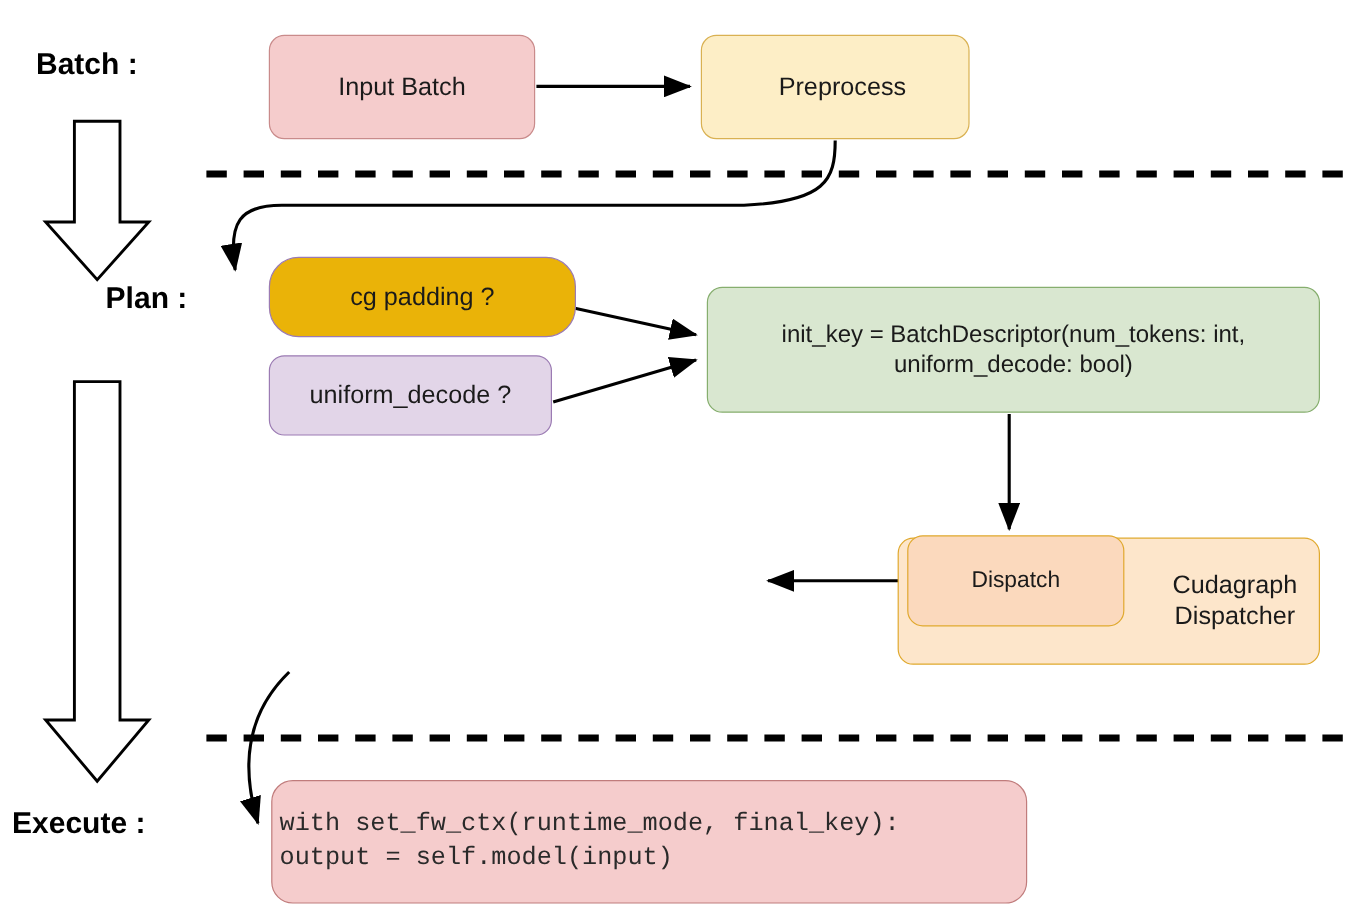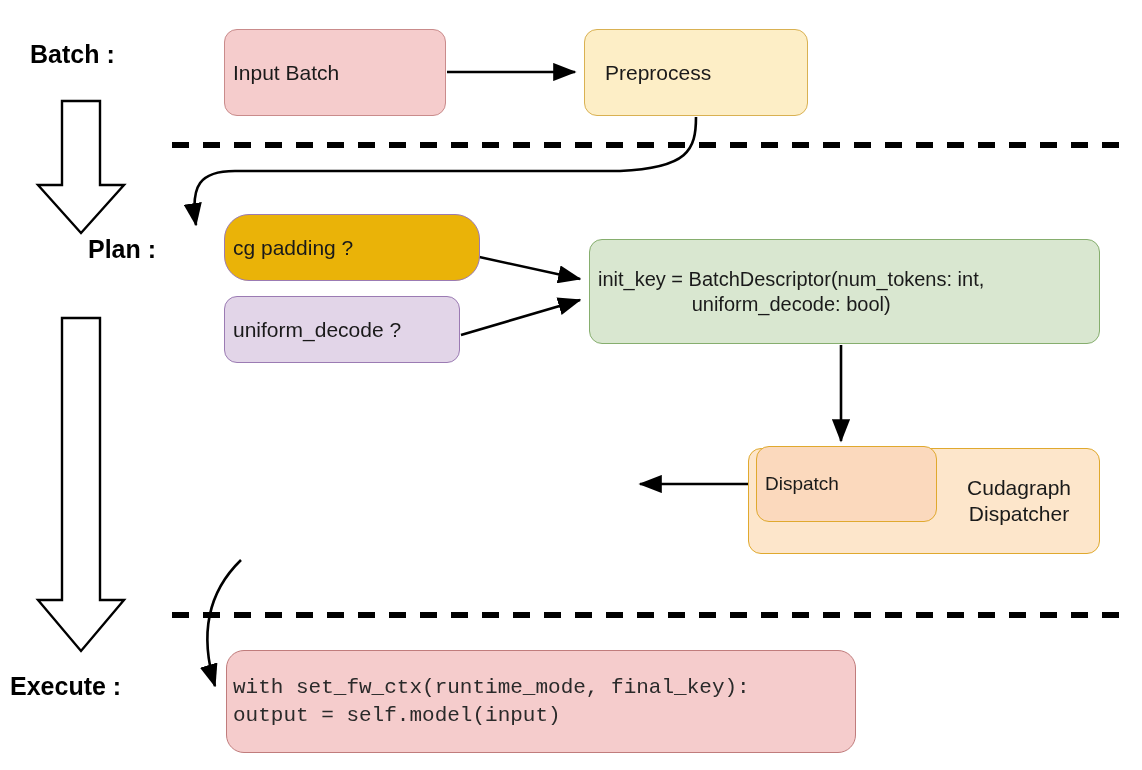--- a/index.html
+++ b/index.html
@@ -33,21 +33,21 @@
     white-space: nowrap;
     letter-spacing: 0px;
   }
   .node {
     position: absolute;
     box-sizing: border-box;
     border-radius: 13px;
     border: 1.6px solid #999;
     display: flex;
     align-items: center;
-    justify-content: flex-start;
+    justify-content: center;
     text-align: center;
     font-family: "Liberation Sans", sans-serif;
     font-size: 21px;
     color: #1a1a1a;
     line-height: 1.22;
     padding: 2px 8px;
   }
   .node-text {
     display: block;
     white-space: pre-line;
@@ -77,21 +77,21 @@
   }
   #node-runtime-mode {
     left: 226px; top: 443px; width: 405px; height: 115px;
     background: #d6e4fa; border-color: #6f9fd8;
     font-size: 20px;
   }
   #node-cudagraph-dispatcher {
     left: 748px; top: 448px; width: 352px; height: 106px;
     background: #fde6cb; border-color: #e0a92e;
     justify-content: flex-end;
-    padding-right: 28px;
+    padding-right: 18px;
     font-size: 21px;
   }
   #node-dispatch {
     left: 756px; top: 446px; width: 181px; height: 76px;
     background: #fbd9bd; border-color: #e0a92e;
     font-size: 19px;
     z-index: 4;
   }
   #node-execute-code {
     left: 226px; top: 650px; width: 630px; height: 103px;

